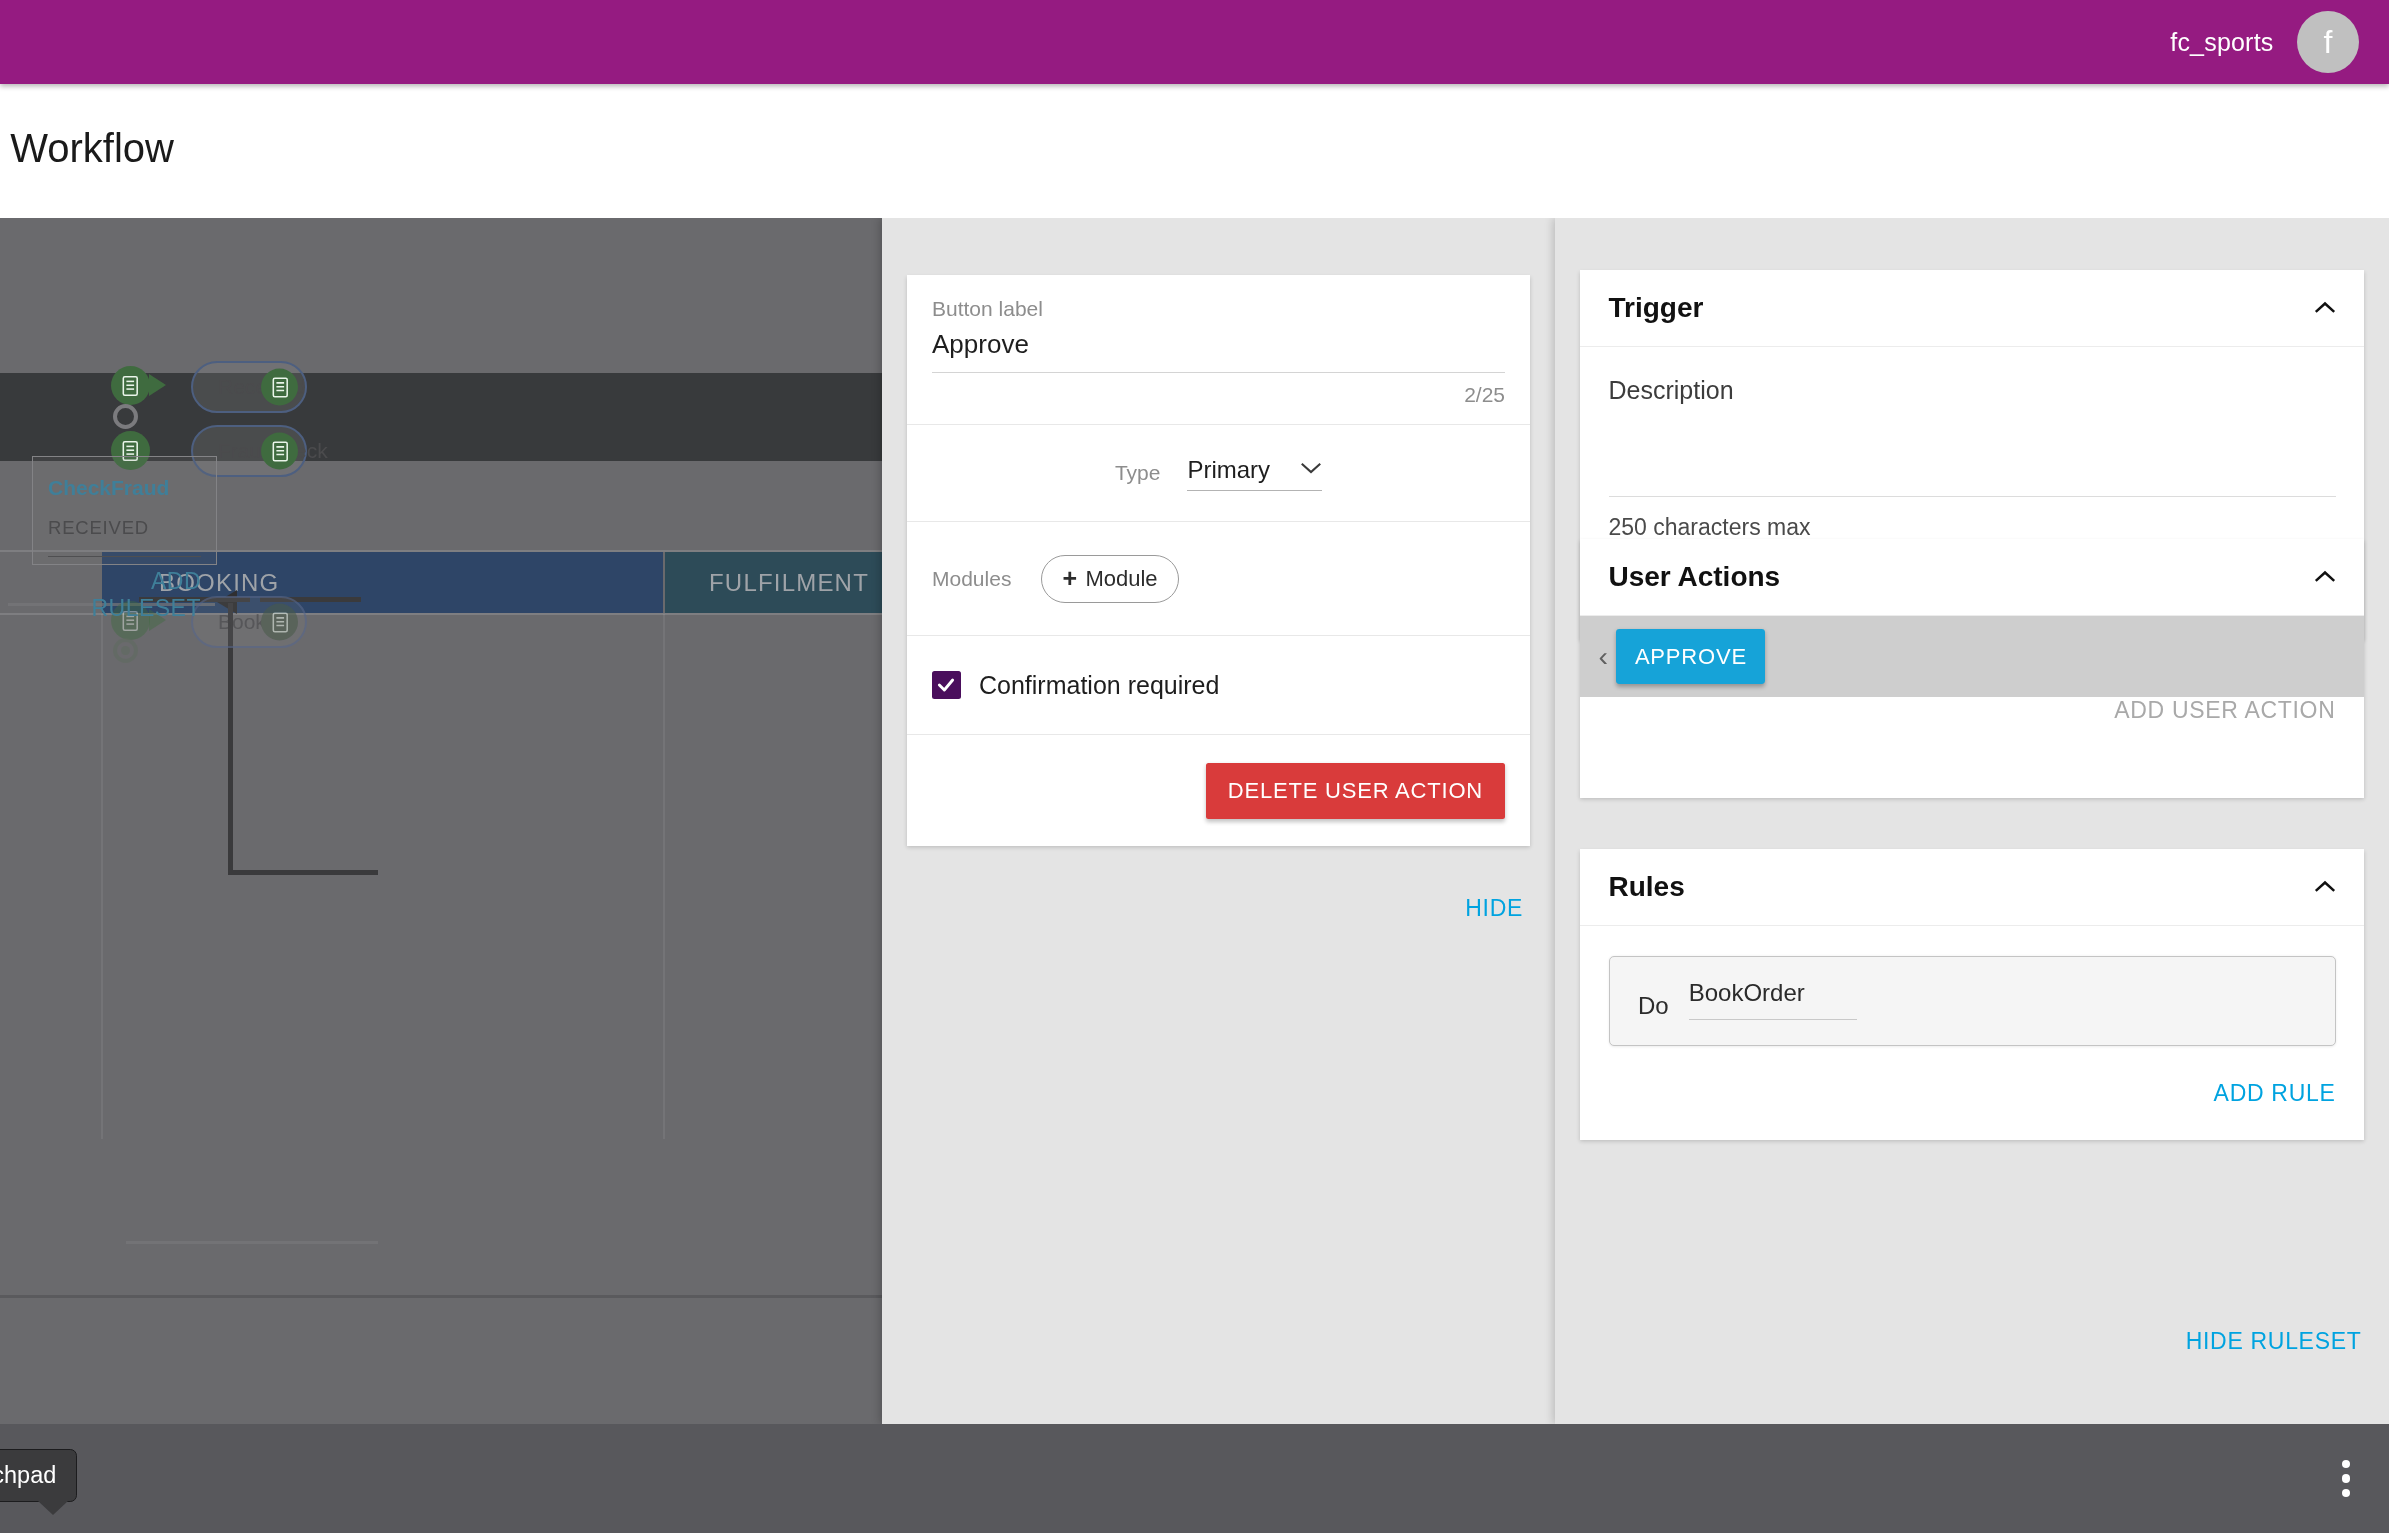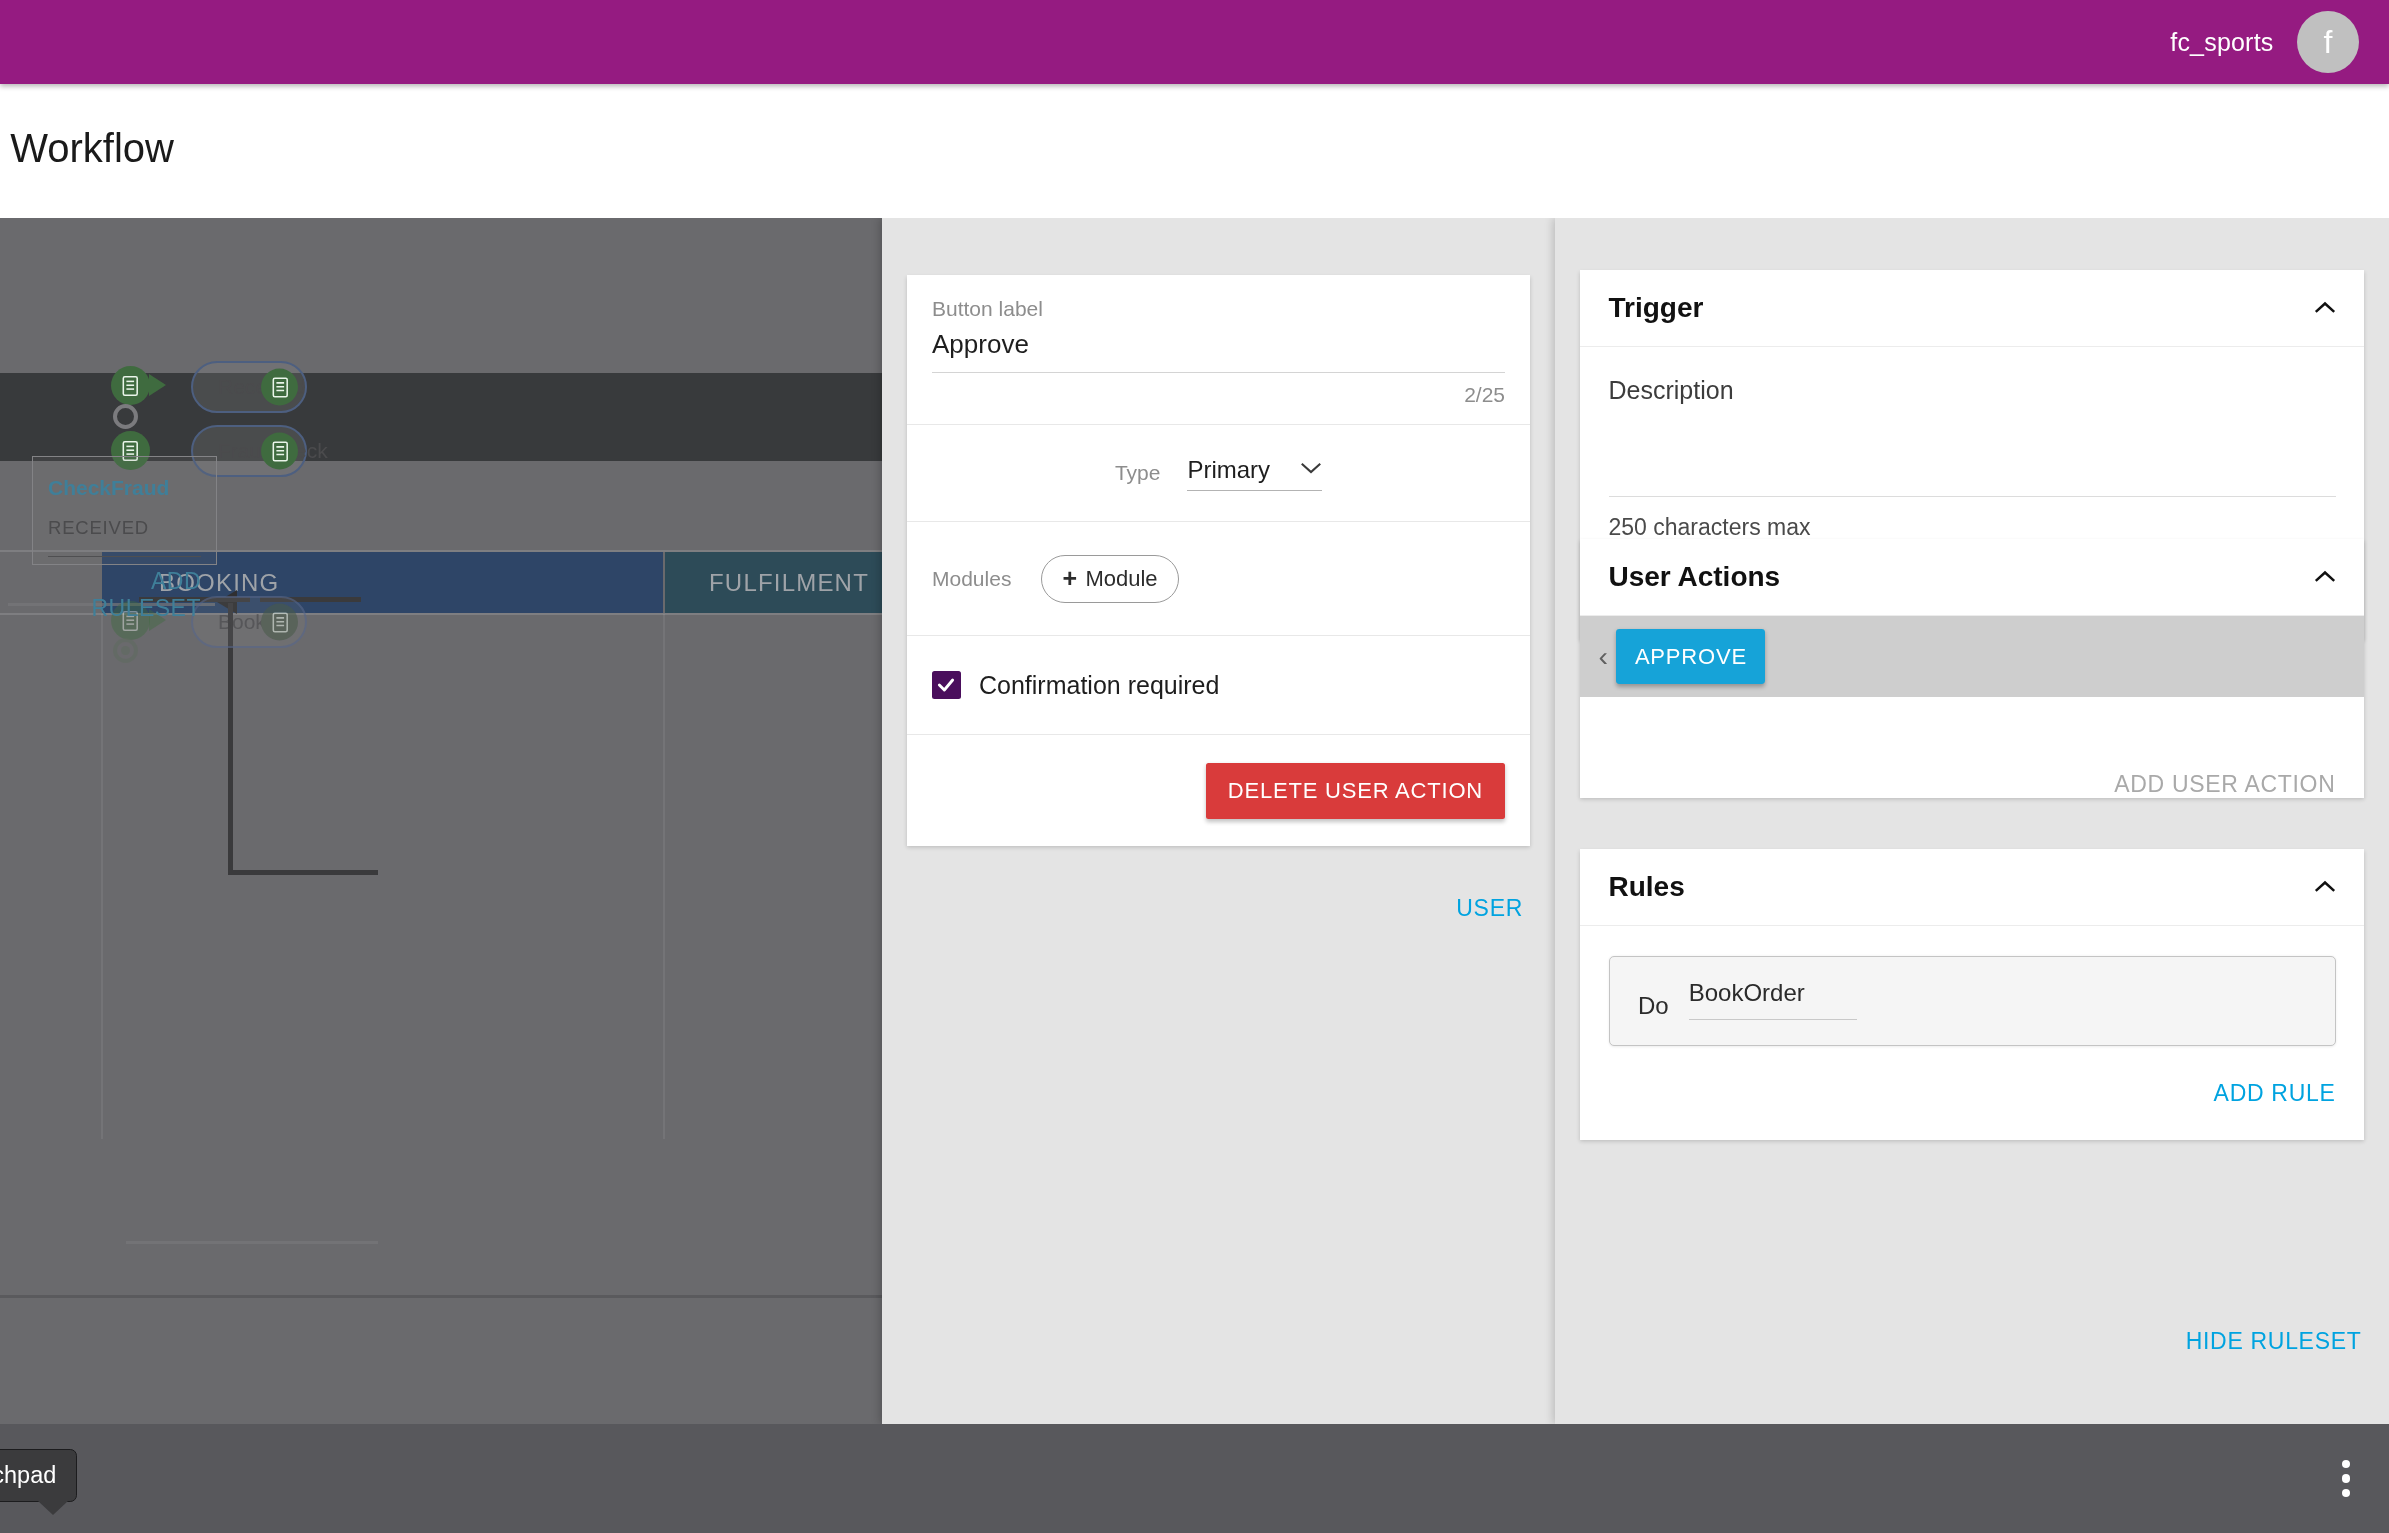--- a/index.html
+++ b/index.html
@@ -451,21 +451,21 @@
       <span class="cb-label">Confirmation required</span>
     </div>
 
     <div class="fc-sec" style="height:111px; display:flex; align-items:center; justify-content:flex-end;">
       <button class="danger-btn">DELETE USER ACTION</button>
     </div>
 
   </div>
 
   <div style="position:absolute; right:32px; top:677px;">
-    <button class="link-btn">USER</button>
+    <button class="link-btn">HIDE</button>
   </div>
 </div>
 
 <div class="rightpanel">
 
   <div class="rcard" style="top:52px;">
     <div class="rcard-head">
       <span class="rcard-title">Trigger</span>
       <span class="chev-up">
         <svg width="22" height="13.4" viewBox="0 0 26 16" fill="none" stroke="#111" stroke-width="3">
@@ -501,21 +501,21 @@
       <span class="chev-up">
         <svg width="22" height="13.4" viewBox="0 0 26 16" fill="none" stroke="#111" stroke-width="3">
             <polyline points="2,13 13,3 24,13"></polyline>
           </svg>
       </span>
     </div>
     <div class="ua-strip">
       <span class="ua-chev">‹</span>
       <button class="primary-btn">APPROVE</button>
     </div>
-    <div style="height:101px; display:flex; align-items:flex-end; justify-content:flex-end; padding-right:28.5px;">
+    <div style="height:101px; display:flex; align-items:flex-start; justify-content:flex-end; padding-right:28.5px;">
       <button class="muted-link">ADD USER ACTION</button>
     </div>
   </div>
 
   <div class="rcard" style="top:631px;">
     <div class="rcard-head">
       <span class="rcard-title">Rules</span>
       <span class="chev-up">
         <svg width="22" height="13.4" viewBox="0 0 26 16" fill="none" stroke="#111" stroke-width="3">
             <polyline points="2,13 13,3 24,13"></polyline>

